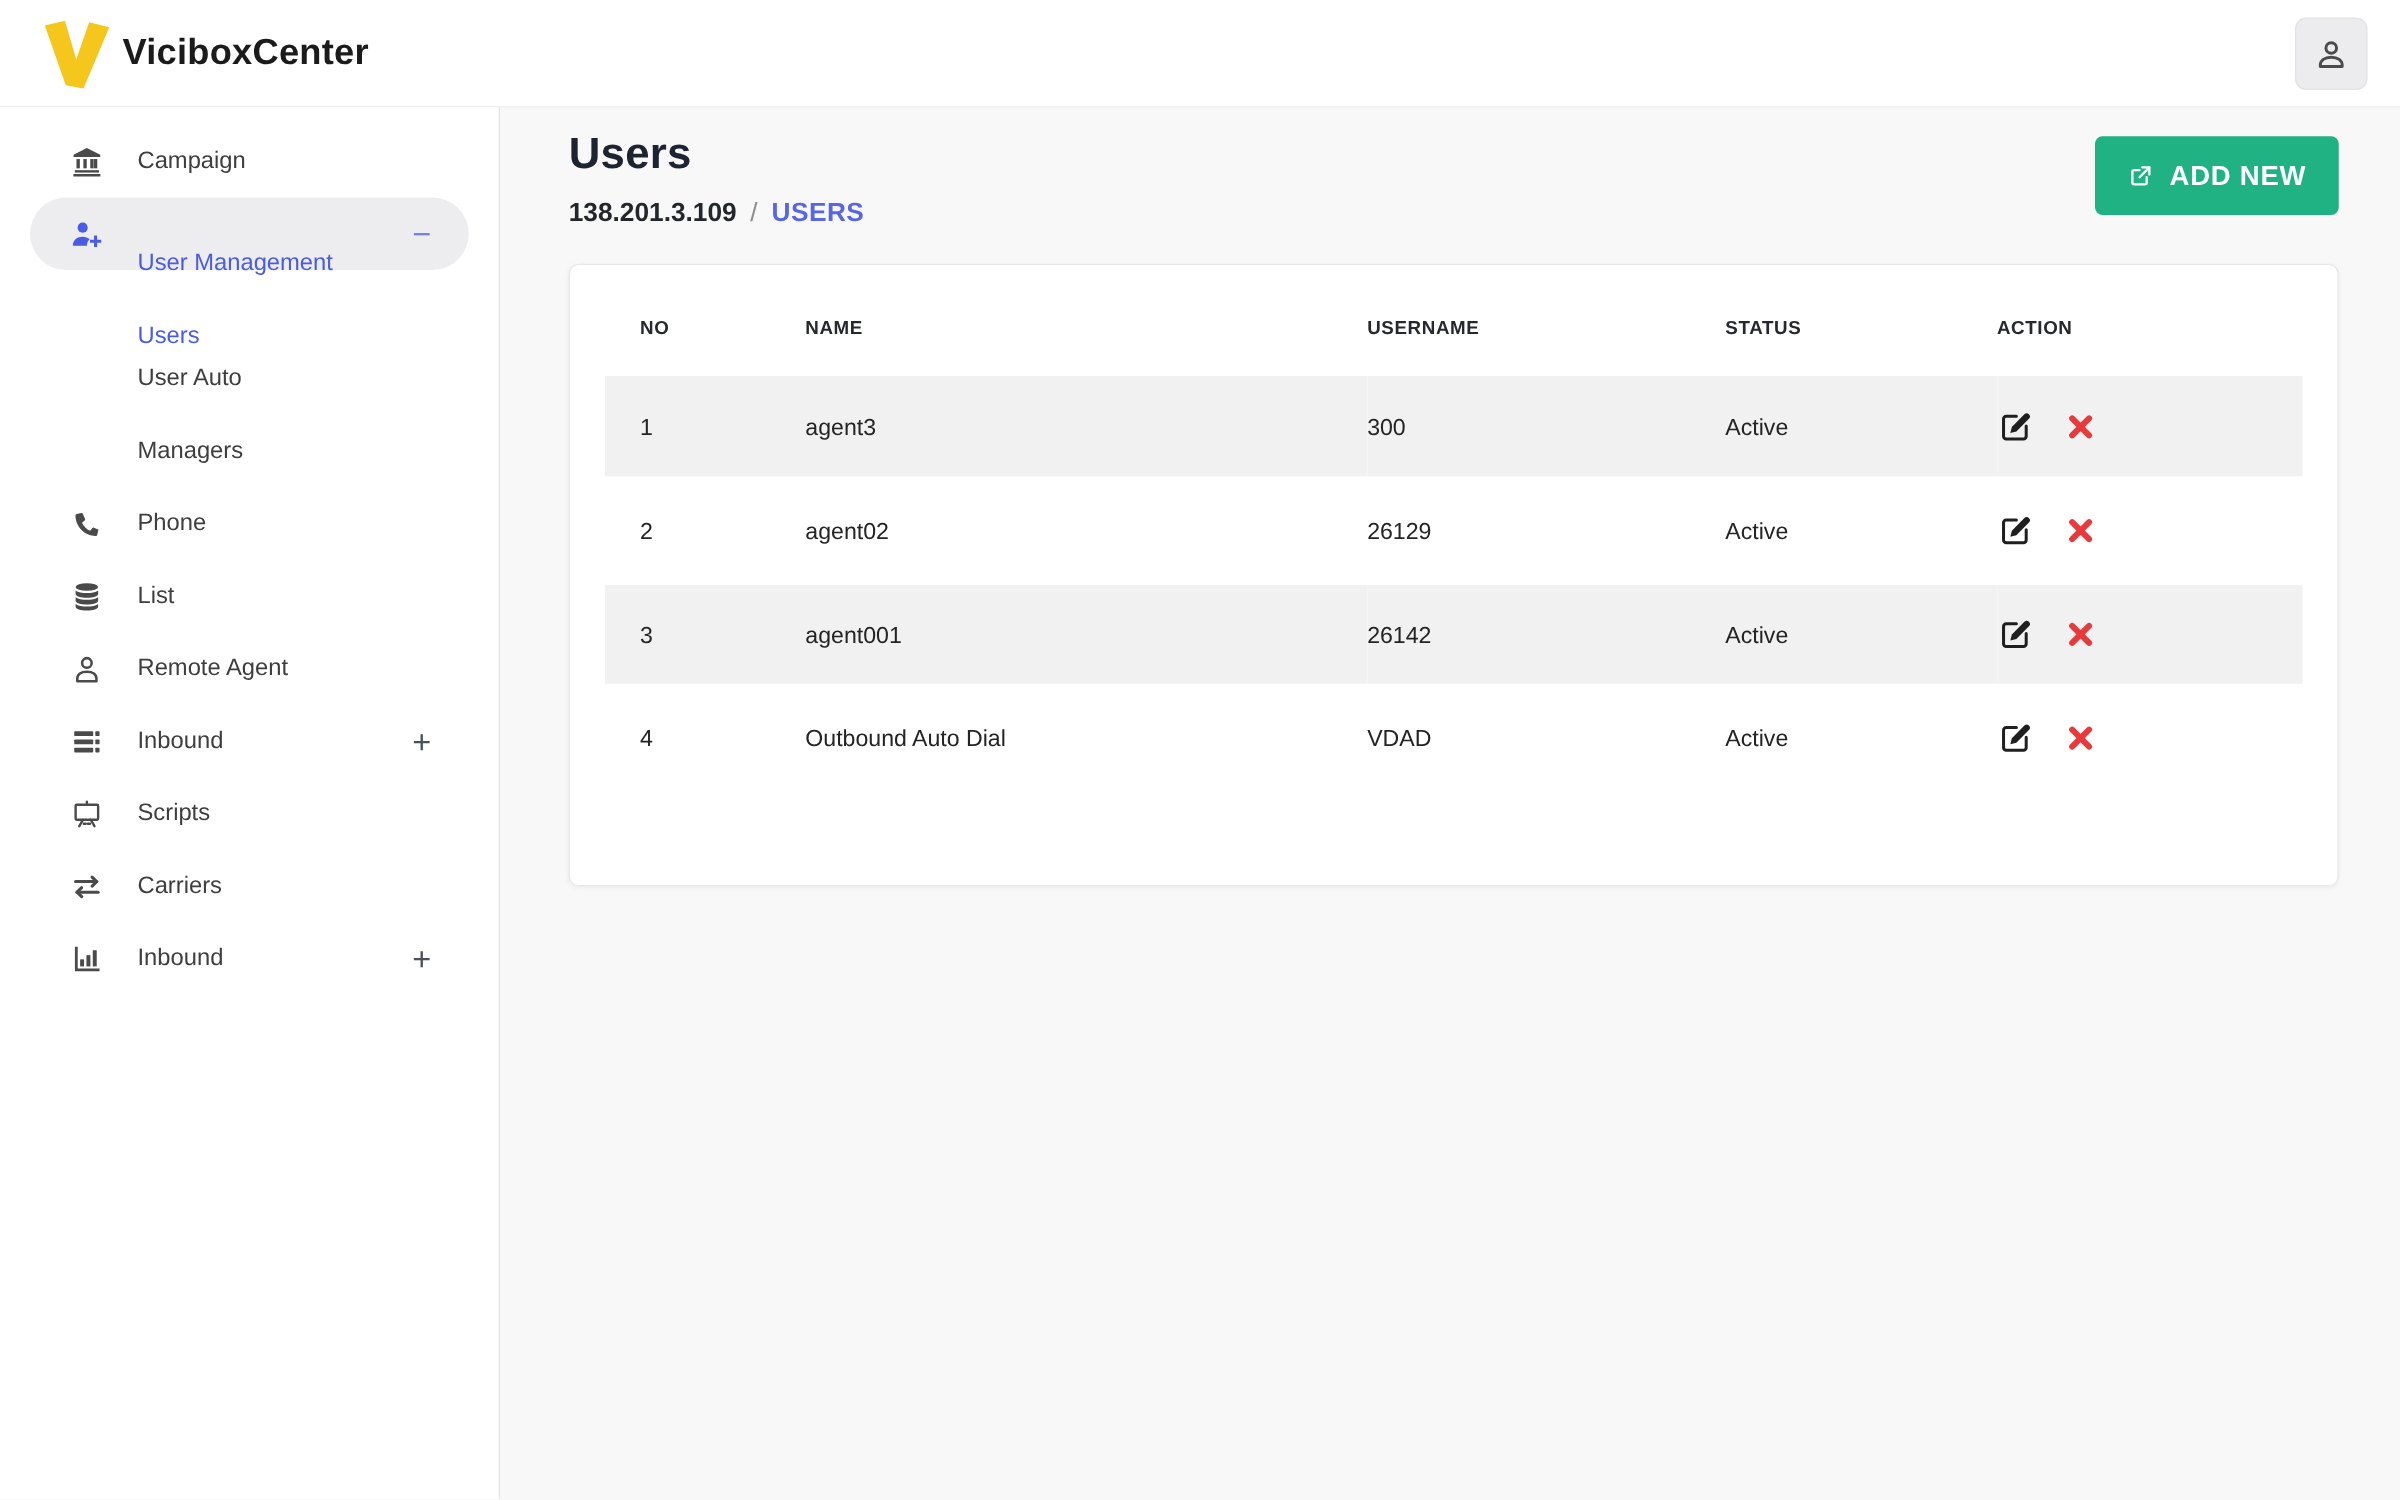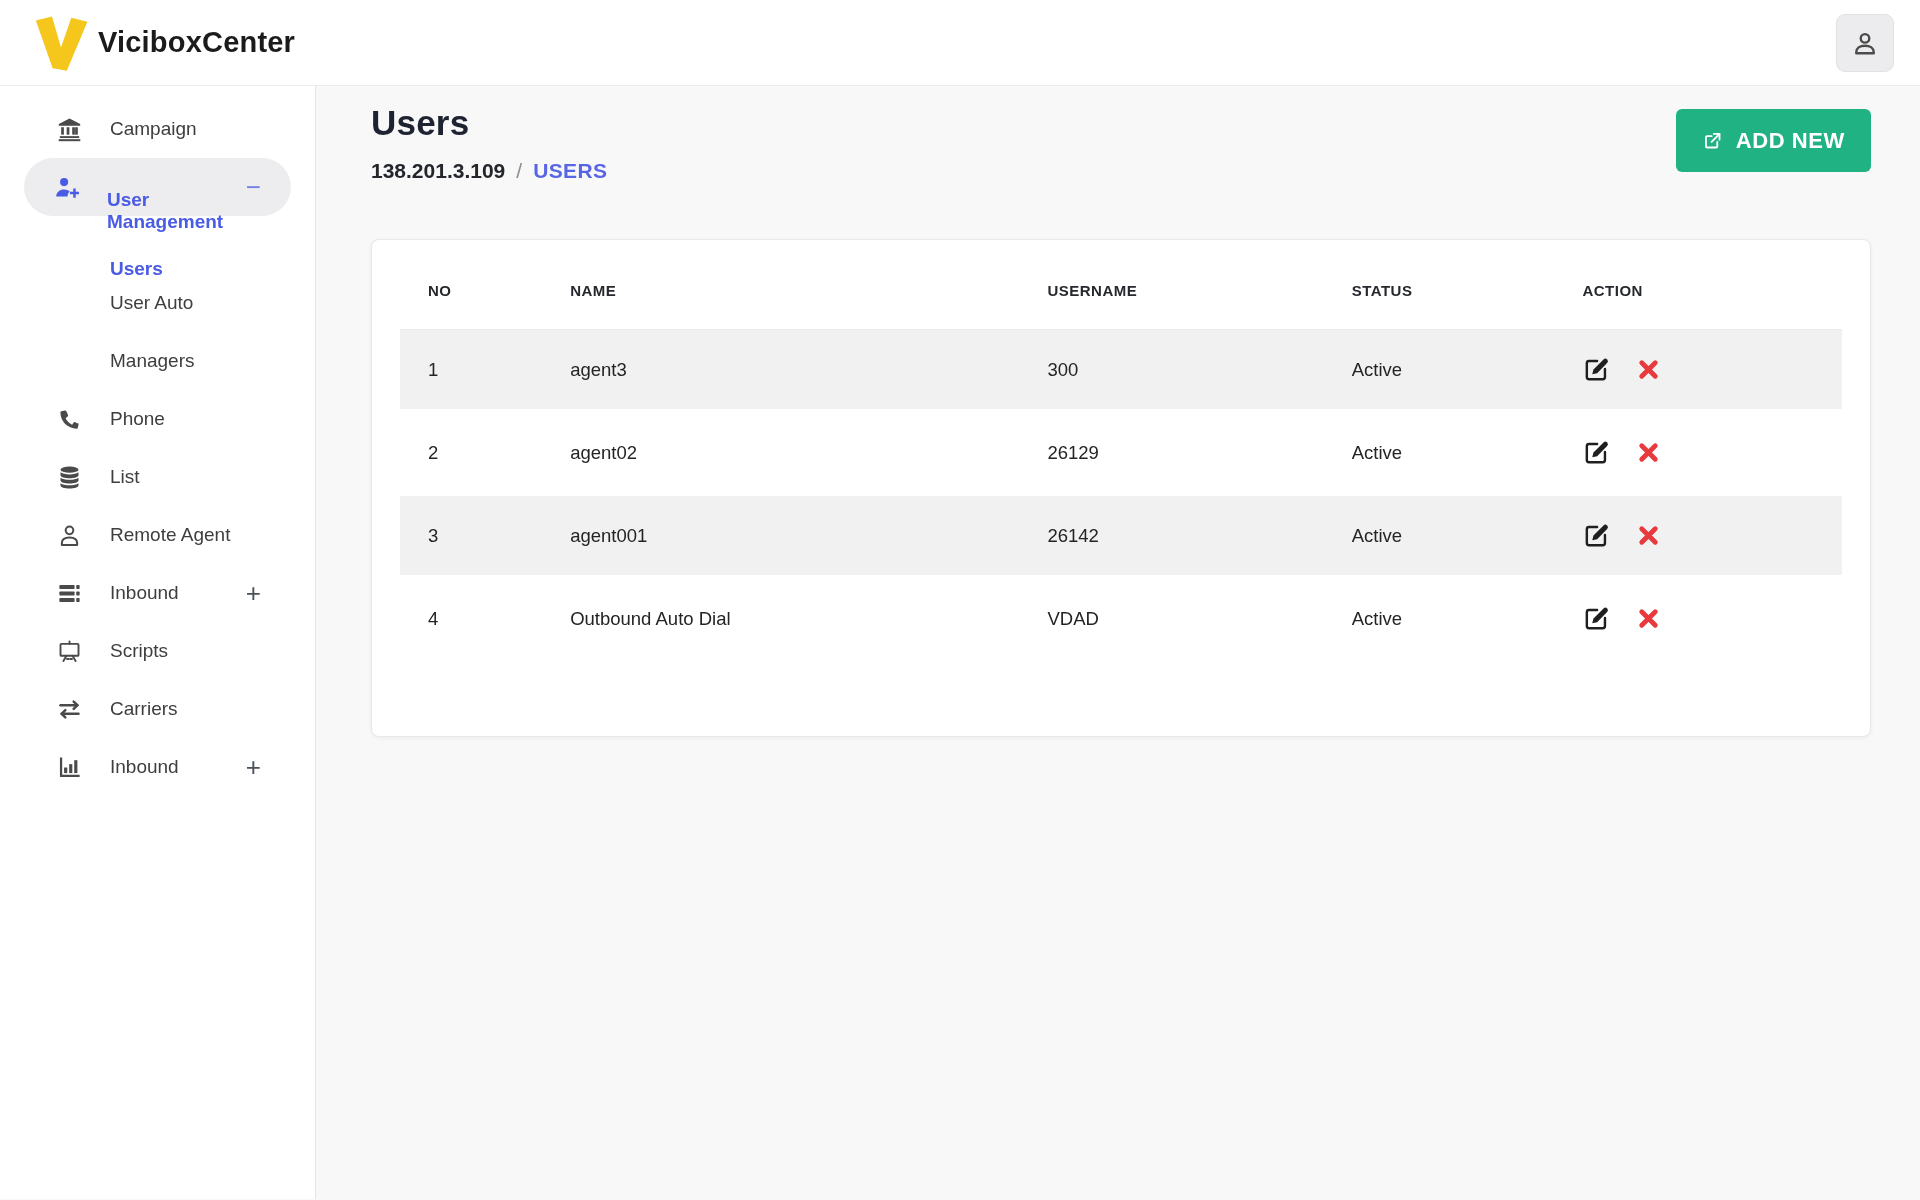--- a/index.html
+++ b/index.html
@@ -25,38 +25,38 @@
   .account-btn{
     width:58px; height:58px; background:#ececee; border:1px solid #e2e2e4;
     border-radius:9px; display:flex; align-items:center; justify-content:center;
     color:#4b4b4b; cursor:pointer;
   }
   .account-btn svg{ width:30px; height:30px; }
 
   
   .layout{ display:flex; height:1113px; }
   .sidebar{
-    width:316px; background:#ffffff; border-right:1px solid #e3e3e3;
+    width:400px; background:#ffffff; border-right:1px solid #e3e3e3;
     padding: 14px 24px 0;
   }
   .nav{ list-style:none; }
   .nav-item{
     height:58px; display:flex; align-items:center;
     padding:0 30px; border-radius:30px; cursor:pointer;
     font-size:19px; color:#3e3e3e;
   }
   .nav-item .icon{ width:30px; display:flex; justify-content:center; color:#4a4a4a; }
   .nav-item .icon svg{ width:27px; height:27px; }
   .nav-item .label{ margin-left:26px; }
   .nav-item .suffix{
     margin-left:auto; font-size:26px; line-height:1; color:#4b5158; font-weight:400;
   }
   .nav-item.active{ background:#ededf0; }
   .nav-item.active .label, .nav-item.active .icon{ color:var(--c-accent,#4a5be4); }
-  .nav-item.active .label{ font-weight:bold;margin-top:48px; }
+  .nav-item.active .label{ font-weight:normal;margin-top:48px; }
   .nav-item.active .suffix{ color:var(--c-accent,#4a5be4); opacity:.75; }
   .nav-item.sub .label{ margin-left:56px; }
   .nav-item.sub.active{ background:transparent; }
 
   
   .content{ flex:1; padding: 17px 49px 0 55px; }
   .page-head{ display:flex; justify-content:space-between; align-items:flex-start; }
   .page-title{ font-size:35px; font-weight:bold; color:#1d2330; letter-spacing:.2px; }
   .breadcrumb{ margin-top:16px; font-size:21px; font-weight:bold; display:flex; align-items:center; }
   .breadcrumb .host{ color:#23262b; }
@@ -65,21 +65,21 @@
   .btn-add{
     margin-top:6px; height:63px; padding:0 26px; border:none; border-radius:6px;
     background:var(--c-green,#20b283); color:#ffffff; font-family:inherit;
     font-size:22px; font-weight:bold; letter-spacing:.6px;
     display:flex; align-items:center; gap:13px; cursor:pointer;
   }
   .btn-add svg{ width:21px; height:21px; }
 
   
   .card{
-    margin-top:56px; background:#ffffff; border:1px solid #e8e8e8; border-radius:8px;
+    margin-top:28px; background:#ffffff; border:1px solid #e8e8e8; border-radius:8px;
     box-shadow:0 1px 4px rgba(0,0,0,.05);
     padding: 24px 28px 74px;
   }
   table{ width:100%; border-collapse:collapse; }
   th{
     text-align:left; font-size:15px; font-weight:bold; color:#26282d;
     letter-spacing:.5px; padding: 18px 0 30px;
   }
   th:first-child, td:first-child{ padding-left:28px; }
   thead tr{ border-bottom:1px solid #ebebeb; }

